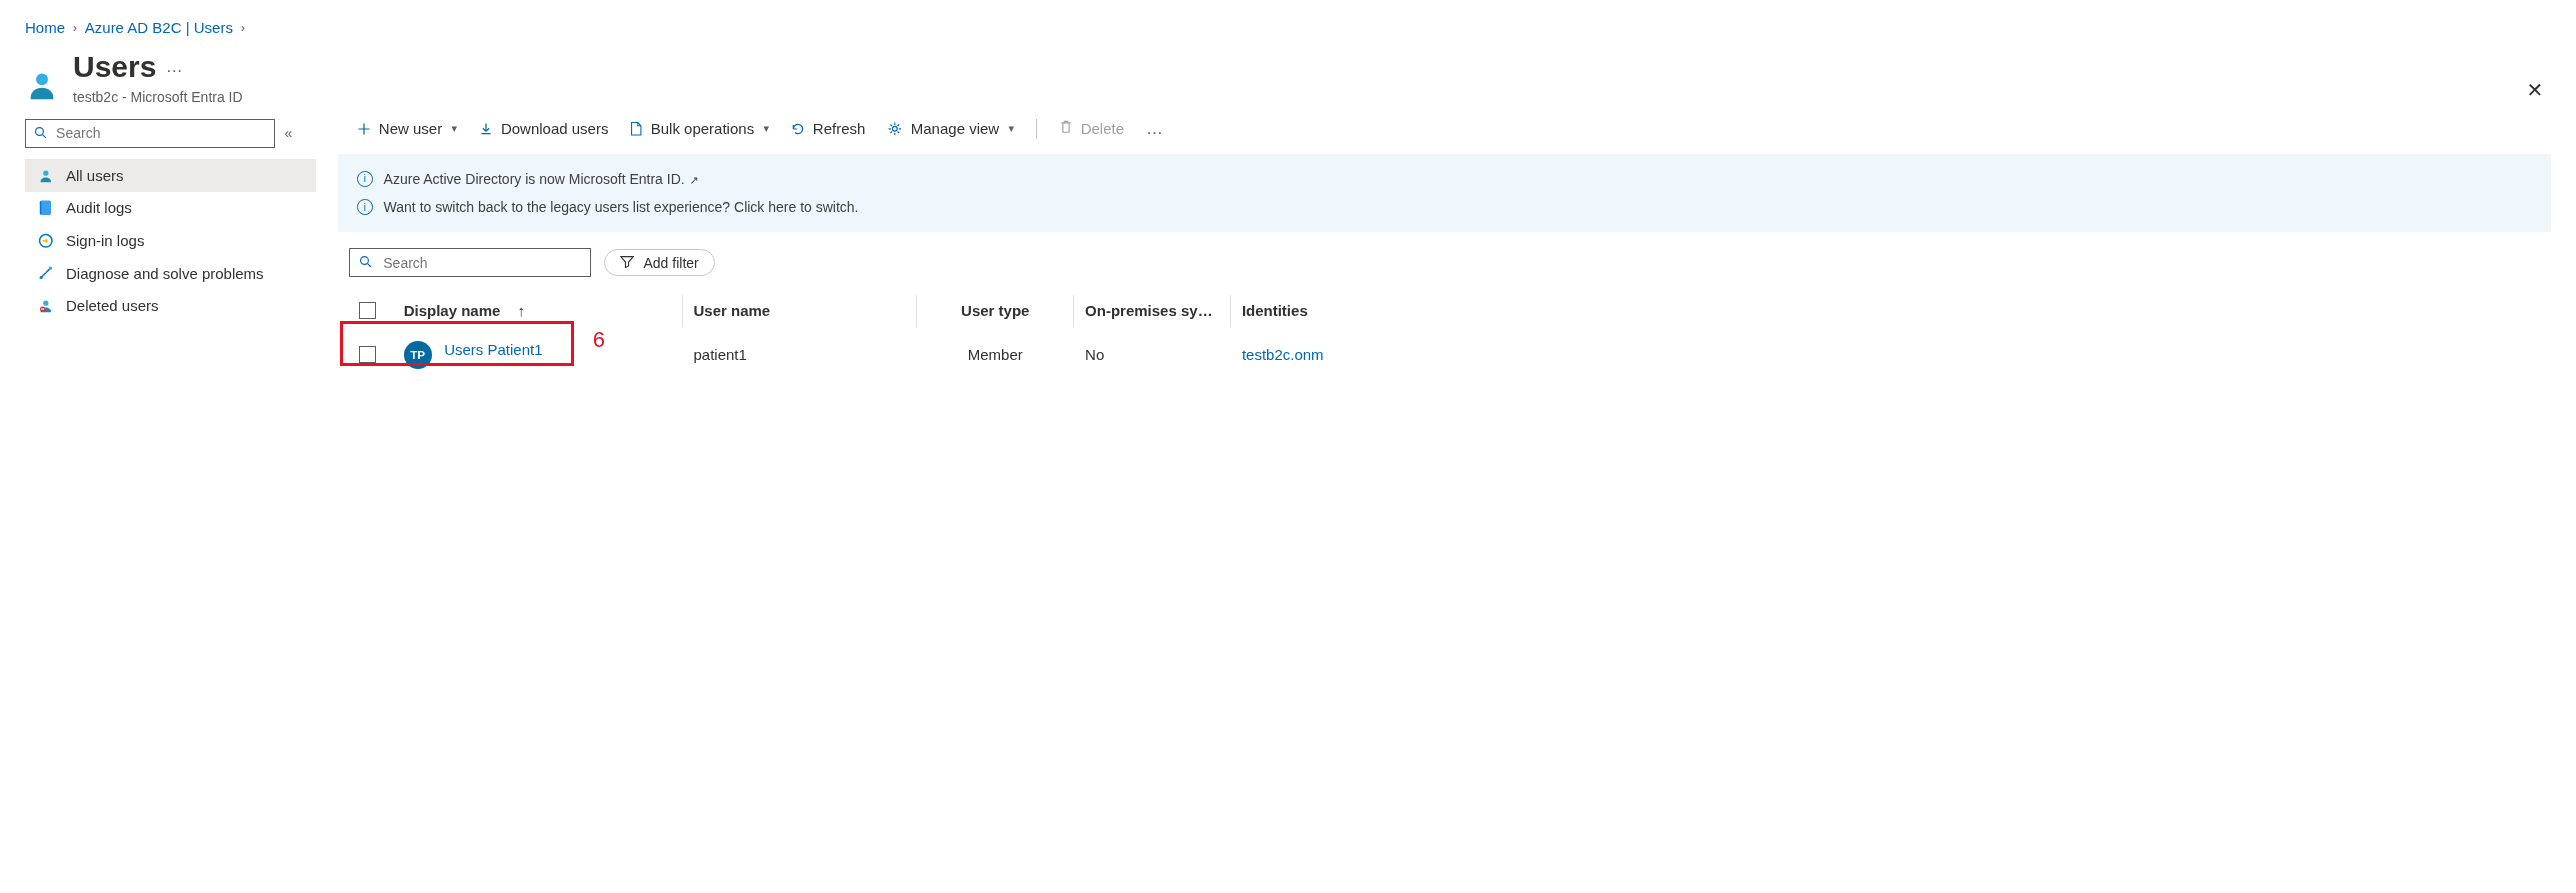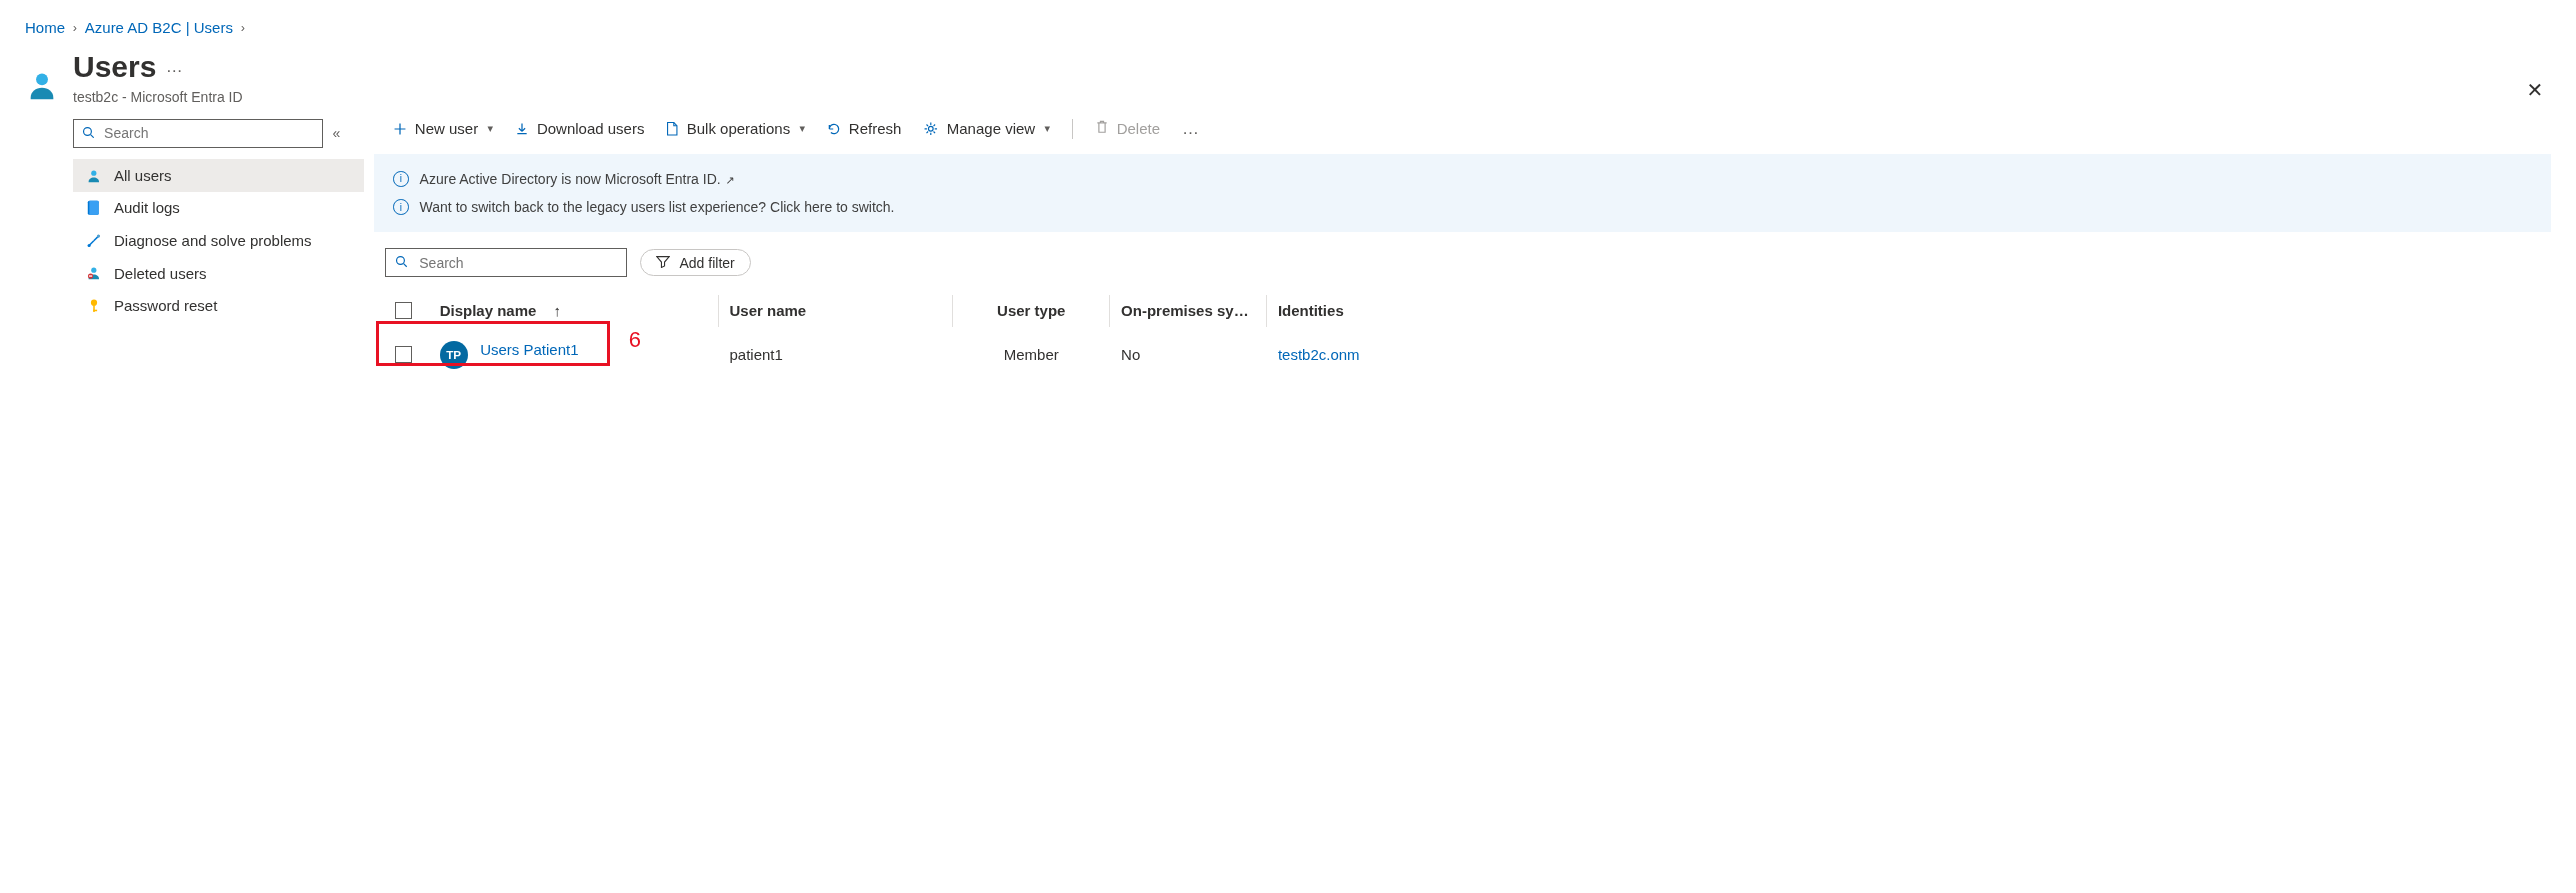--- a/index.html
+++ b/index.html
@@ -10,21 +10,21 @@
   .breadcrumb .sep { color:#605e5c; font-size:12.5px;}
 
   .titlebar { display:flex; align-items:flex-end; gap:14px; margin-bottom:14px; }
   .titlebar .usericon svg { width:34px; height:34px; }
   .titlebar h1 { margin:0; font-size:30px; font-weight:600; }
   .titlebar .ellipsis { color:#605e5c; margin-left:9.4px; font-size:17px; letter-spacing:1.6px; align-self:center;}
   .titlebar .sub { color:#605e5c; font-size:14px; margin-top:4.7px;}
   .titlebar .spacer { flex:1; }
   .titlebar .close { font-size:20px; color:#323130; cursor:pointer; padding:3.1px 7.8px;}
 
-  .layout { display:flex; gap:4px;margin-left:48px; }
+  .layout { display:flex; gap:16px; }
   .sidebar { width:297px; flex:0 0 297px; padding-right:6.2px;}
   .main { flex:1; min-width:0;}
 
   .search-sidebar-row { display:flex; align-items:center; gap:9.4px; margin-bottom:11px;}
   .search-input { display:flex; align-items:center; gap:7.8px; border:0.8px solid #605e5c; padding:4.7px 7.8px; background:#fff; width:250px;}
   .search-input input { border:none; outline:none; font-size:14px; flex:1; }
   .collapse { color:#605e5c; font-size:14px;}
 
   .nav-item { display:flex; align-items:center; gap:11px; padding:7.8px 11px; cursor:pointer; font-size:15px; }
   .nav-item.active { background:#edebe9; }
@@ -130,50 +130,49 @@
           <svg width="14" height="15.6" viewBox="0 0 18 20">
             <rect x="1" y="1" width="14" height="18" rx="2" fill="#0078d4"></rect>
             <rect x="3" y="1" width="12" height="18" rx="1" fill="#3aa0f3"></rect>
           </svg>
         </span>
       <span>Audit logs</span>
     </div>
     <div class="nav-item">
       <span class="nav-icon">
           <svg width="15.6" height="15.6" viewBox="0 0 20 20">
+            <circle cx="10" cy="10" r="8" stroke="#0078d4" stroke-width="2" fill="none"></circle>
+            <path d="M6 10h6m0 0l-2-2m2 2l-2 2" stroke="#ffb900" stroke-width="2" fill="none"></path>
+          </svg>
+        </span>
+      <span>Sign-in logs</span>
+    </div>
+    <div class="nav-item">
+      <span class="nav-icon">
+          <svg width="15.6" height="15.6" viewBox="0 0 20 20">
             <path d="M3 17L10 10" stroke="#0078d4" stroke-width="2"></path>
             <path d="M17 3L10 10" stroke="#0078d4" stroke-width="2"></path>
             <circle cx="4" cy="16" r="2" fill="#0078d4"></circle>
             <circle cx="16" cy="4" r="2" fill="#50a0d0"></circle>
           </svg>
         </span>
       <span>Diagnose and solve problems</span>
     </div>
 
 
     <div class="nav-item">
       <span class="nav-icon">
           <svg width="15.6" height="15.6" viewBox="0 0 24 24">
             <circle cx="12" cy="8" r="4" fill="#32b0e6"></circle>
             <path d="M4 21c0-4 3.6-6.5 8-6.5s8 2.5 8 6.5v1H4v-1z" fill="#198ab3"></path>
             <circle cx="7" cy="17" r="4" fill="#d13438"></circle>
             <rect x="4.5" y="16" width="5" height="2" fill="#fff"></rect>
           </svg>
         </span>
       <span>Deleted users</span>
-    </div>
-    <div class="nav-item">
-      <span class="nav-icon">
-          <svg width="14" height="15.6" viewBox="0 0 18 20">
-            <circle cx="9" cy="6" r="4" fill="#ffb900"></circle>
-            <rect x="8" y="9" width="2" height="9" fill="#ffb900"></rect>
-            <rect x="8" y="15" width="5" height="2" fill="#ffb900"></rect>
-          </svg>
-        </span>
-      <span>Password reset</span>
     </div>
   </div>
 
   <div class="main">
 
     <div class="toolbar">
       <div class="tool-btn">
         <span class="accent">
             <svg width="14" height="14" viewBox="0 0 18 18">
               <path d="M9 2v14M2 9h14" stroke="#0067b8" stroke-width="1.6"></path>

